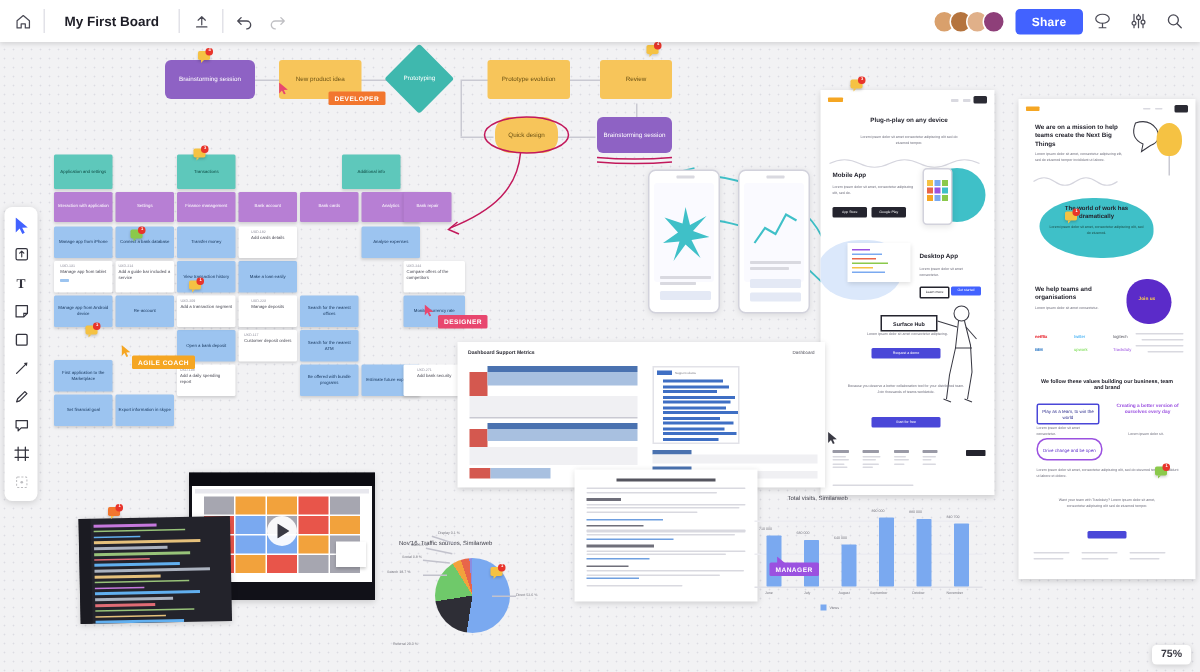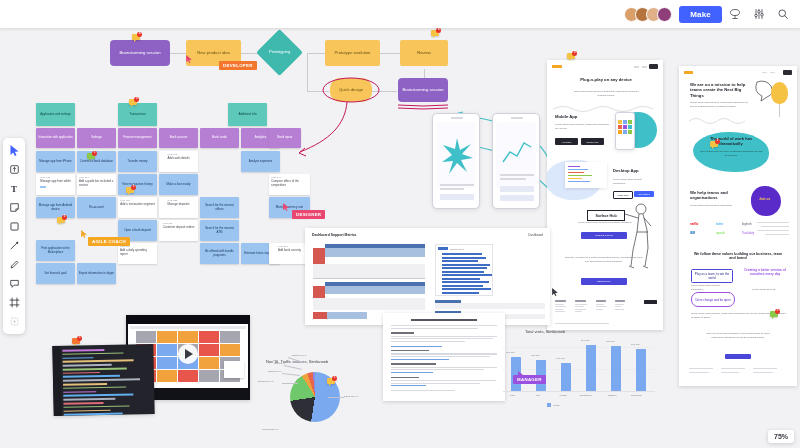--- a/index.html
+++ b/index.html
@@ -683,29 +683,55 @@
   </svg>
   <svg class="cursor" style="left:552px;top:288px;" viewBox="0 0 8 11">
     <path d="M0 0 L0 10 L2.6 7.4 L4.4 11 L6 10.2 L4.3 6.8 L8 6.6 Z" fill="#3a3a44"></path>
   </svg>
   <svg class="cursor" style="left:518px;top:371px;" viewBox="0 0 8 11">
     <path d="M0 0 L0 10 L2.6 7.4 L4.4 11 L6 10.2 L4.3 6.8 L8 6.6 Z" fill="#9b51e0"></path>
   </svg>
 </div>
 
 <div id="topbar">
+  <div class="tb-left">
+    <div class="tb-btn">
+      <svg width="11" height="11" viewBox="0 0 16 16">
+          <path d="M8 2 L14 7 v7 H10 v-4 H6 v4 H2 V7 Z" fill="none" stroke="#4a4a55" stroke-width="1.2" stroke-linejoin="round"></path>
+        </svg>
+    </div>
+    <div class="tb-sep"></div>
+    <div class="tb-title">My First Board</div>
+    <div class="tb-sep"></div>
+    <div class="tb-btn">
+      <svg width="11" height="11" viewBox="0 0 16 16">
+          <path d="M8 11 V3 M4.5 6.5 L8 3 L11.5 6.5 M3 13 h10" fill="none" stroke="#4a4a55" stroke-width="1.2" stroke-linecap="round" stroke-linejoin="round"></path>
+        </svg>
+    </div>
+    <div class="tb-sep"></div>
+    <div class="tb-btn">
+      <svg width="12" height="12" viewBox="0 0 16 16">
+          <path d="M5 5 L2 8 L5 11 M2 8 h8 a3.5 3.5 0 0 1 0 7" fill="none" stroke="#4a4a55" stroke-width="1.2" stroke-linecap="round" stroke-linejoin="round"></path>
+        </svg>
+    </div>
+    <div class="tb-btn" style="opacity:.35;">
+      <svg width="12" height="12" viewBox="0 0 16 16">
+          <path d="M11 5 L14 8 L11 11 M14 8 H6 a3.5 3.5 0 0 0 0 7" fill="none" stroke="#4a4a55" stroke-width="1.2" stroke-linecap="round" stroke-linejoin="round"></path>
+        </svg>
+    </div>
+  </div>
 
   <div class="tb-right">
     <div class="avatars">
       <div class="av" style="background:#d9a06c;"></div>
       <div class="av" style="background:#b5743e;"></div>
       <div class="av" style="background:#e0b089;"></div>
       <div class="av" style="background:#8e3f79;"></div>
     </div>
-    <div class="share-btn">Make</div>
+    <div class="share-btn">Share</div>
     <div class="tb-btn">
       <svg width="12" height="12" viewBox="0 0 16 16">
           <path d="M2 6 a6 4 0 0 1 12 0 a6 4 0 0 1 -12 0 Z" fill="none" stroke="#4a4a55" stroke-width="1.1"></path>
           <path d="M8 10 v4 M5 14 h6" fill="none" stroke="#4a4a55" stroke-width="1.1" stroke-linecap="round"></path>
         </svg>
     </div>
     <div class="tb-btn">
       <svg width="12" height="12" viewBox="0 0 16 16">
           <path d="M4 2 v12 M8 2 v12 M12 2 v12" stroke="#4a4a55" stroke-width="1.1" stroke-linecap="round"></path>
           <circle cx="4" cy="10" r="1.7" fill="#fff" stroke="#4a4a55" stroke-width="1.1"></circle>

